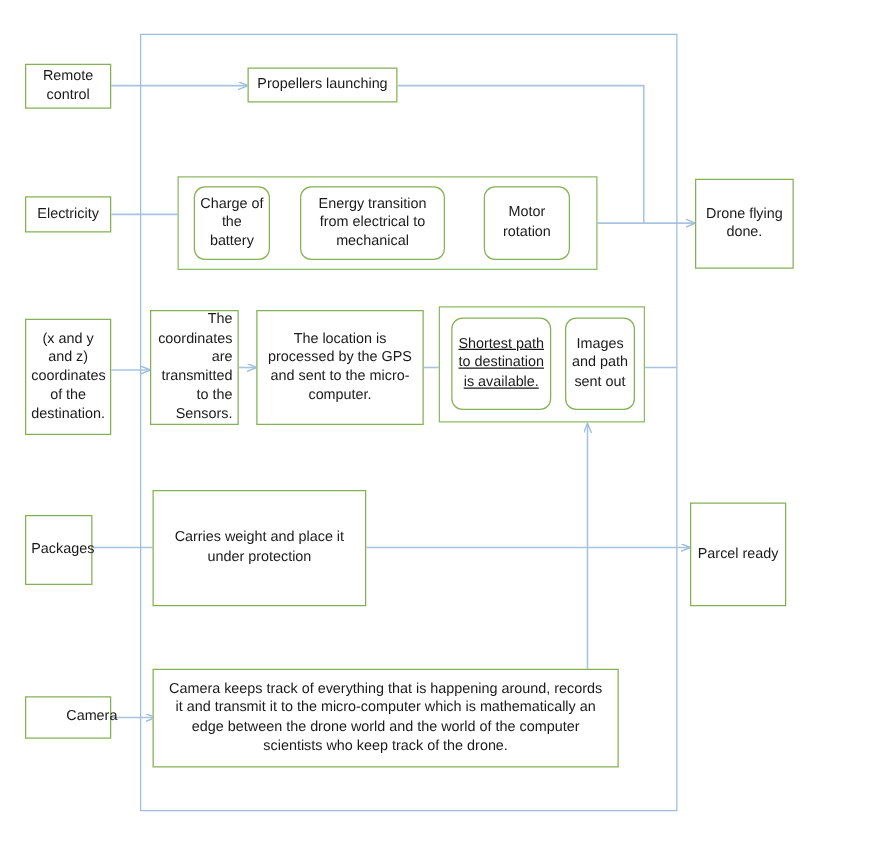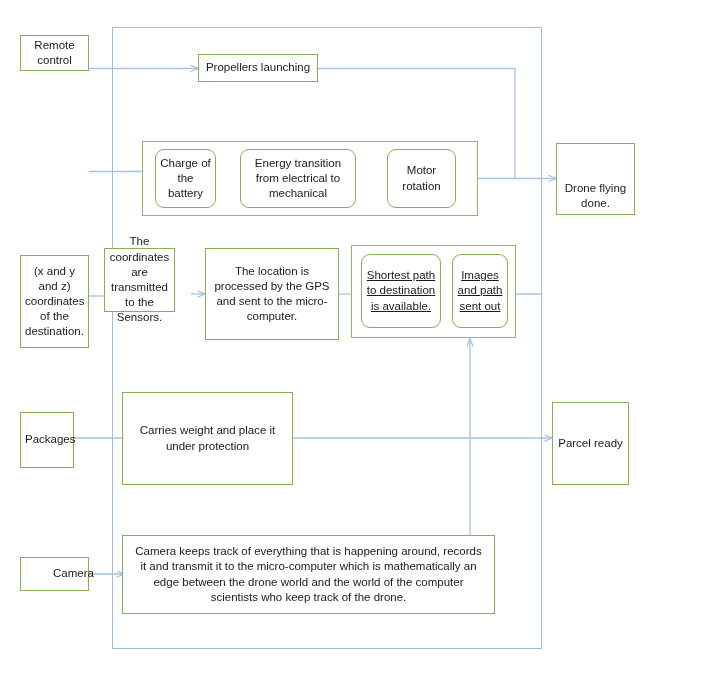--- a/index.html
+++ b/index.html
@@ -100,24 +100,27 @@
       <line x1="74" y1="438" x2="144" y2="438" marker-end="url(#ah)"></line>
 
       <line x1="293" y1="438" x2="552" y2="438" marker-end="url(#ah)"></line>
 
       <line x1="89" y1="574" x2="124" y2="574" marker-end="url(#ah)"></line>
 
       <line x1="470" y1="536" x2="470" y2="339" marker-end="url(#ah)"></line>
     </g>
   </svg>
 
-  <div class="node" style="left:20px; top:35px; width:69px; height:36px;">
+  <div class="node" style="left:20px; top:51px; width:69px; height:36px;">
     <span>Remote control</span>
   </div>
 
+  <div class="node" style="left:20px; top:157px; width:69px; height:29px;">
+    <span>Electricity</span>
+  </div>
 
   <div class="node" style="left:20px; top:255px; width:69px; height:93px;">
     <span>(x and y and z) coordinates of the destination.</span>
   </div>
 
   <div class="node" style="left:20px; top:412px; width:54px; height:56px;">
     <span>Packages</span>
   </div>
 
   <div class="node" style="left:20px; top:557px; width:69px; height:34px;padding-left:32px;">
@@ -132,44 +135,44 @@
   <div class="node rounded" style="left:155px; top:149px; width:61px; height:59px;">
     <span>Charge of the battery</span>
   </div>
   <div class="node rounded" style="left:240px; top:149px; width:116px; height:59px;">
     <span>Energy transition from electrical to mechanical</span>
   </div>
   <div class="node rounded" style="left:387px; top:149px; width:69px; height:59px;">
     <span>Motor rotation</span>
   </div>
 
-  <div class="node" style="left:104px; top:248px; width:71px; height:64px;">
+  <div class="node" style="left:120px; top:248px; width:71px; height:92px;text-align:right;">
     <span>The coordinates are transmitted to the Sensors.</span>
   </div>
   <div class="node" style="left:205px; top:248px; width:134px; height:92px;">
     <span>The location is processed by the GPS and sent to the micro-computer.</span>
   </div>
 
   <div class="group" style="left:351px; top:245px; width:165px; height:93px;"></div>
   <div class="node rounded" style="left:361px; top:254px; width:80px; height:74px;text-decoration:underline;">
     <span>Shortest path to destination is available.</span>
   </div>
-  <div class="node rounded" style="left:452px; top:254px; width:56px; height:74px;text-decoration:underline;">
+  <div class="node rounded" style="left:452px; top:254px; width:56px; height:74px;">
     <span>Images and path sent out</span>
   </div>
 
   <div class="node" style="left:122px; top:392px; width:171px; height:93px;">
     <span>Carries weight and place it under protection</span>
   </div>
 
   <div class="node" style="left:122px; top:535px; width:373px; height:79px; padding:6px 12px;">
     <span>Camera keeps track of everything that is happening around, records it and transmit it to the micro-computer which is mathematically an edge between the drone world and the world of the computer scientists who keep track of the drone.</span>
   </div>
 
-  <div class="node" style="left:556px; top:143px; width:79px; height:72px;align-items:flex-end;">
+  <div class="node" style="left:556px; top:143px; width:79px; height:72px;">
     <span>Drone flying done.</span>
   </div>
 
   <div class="node" style="left:552px; top:402px; width:77px; height:83px;">
     <span>Parcel ready</span>
   </div>
 
 </div>
 
 </body></html>

